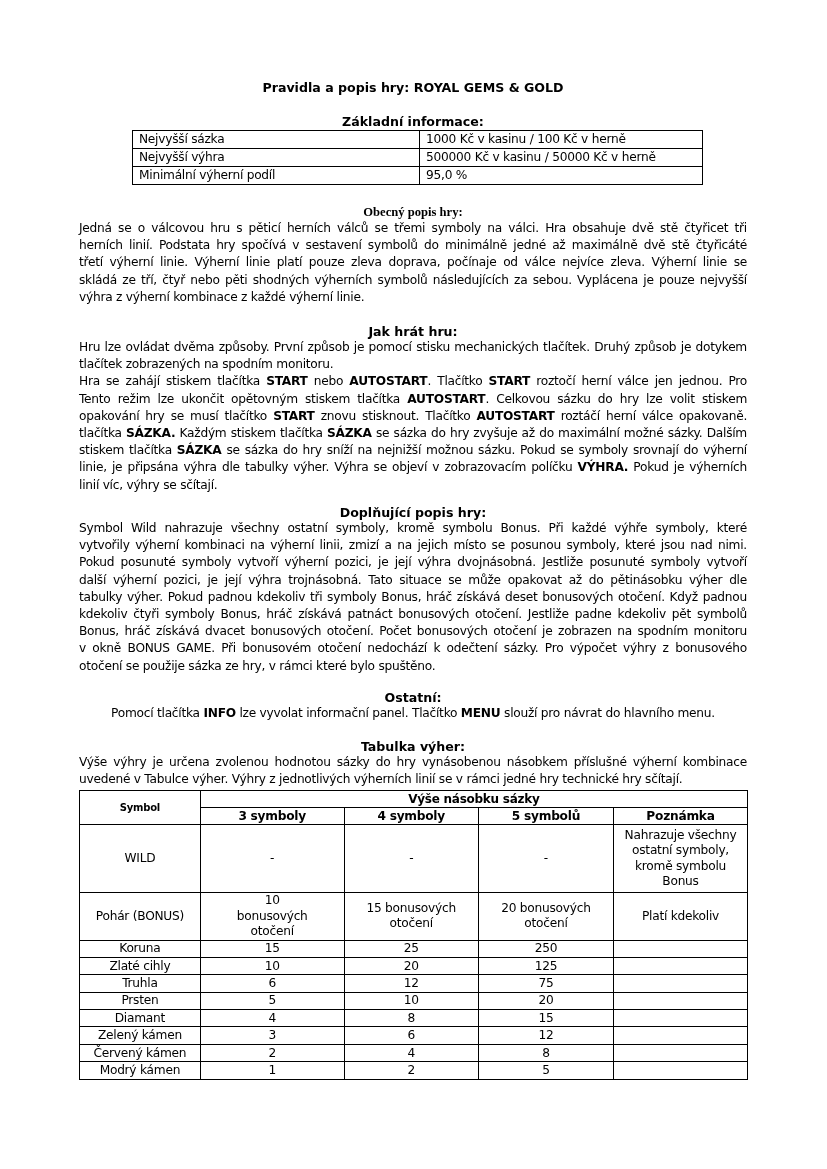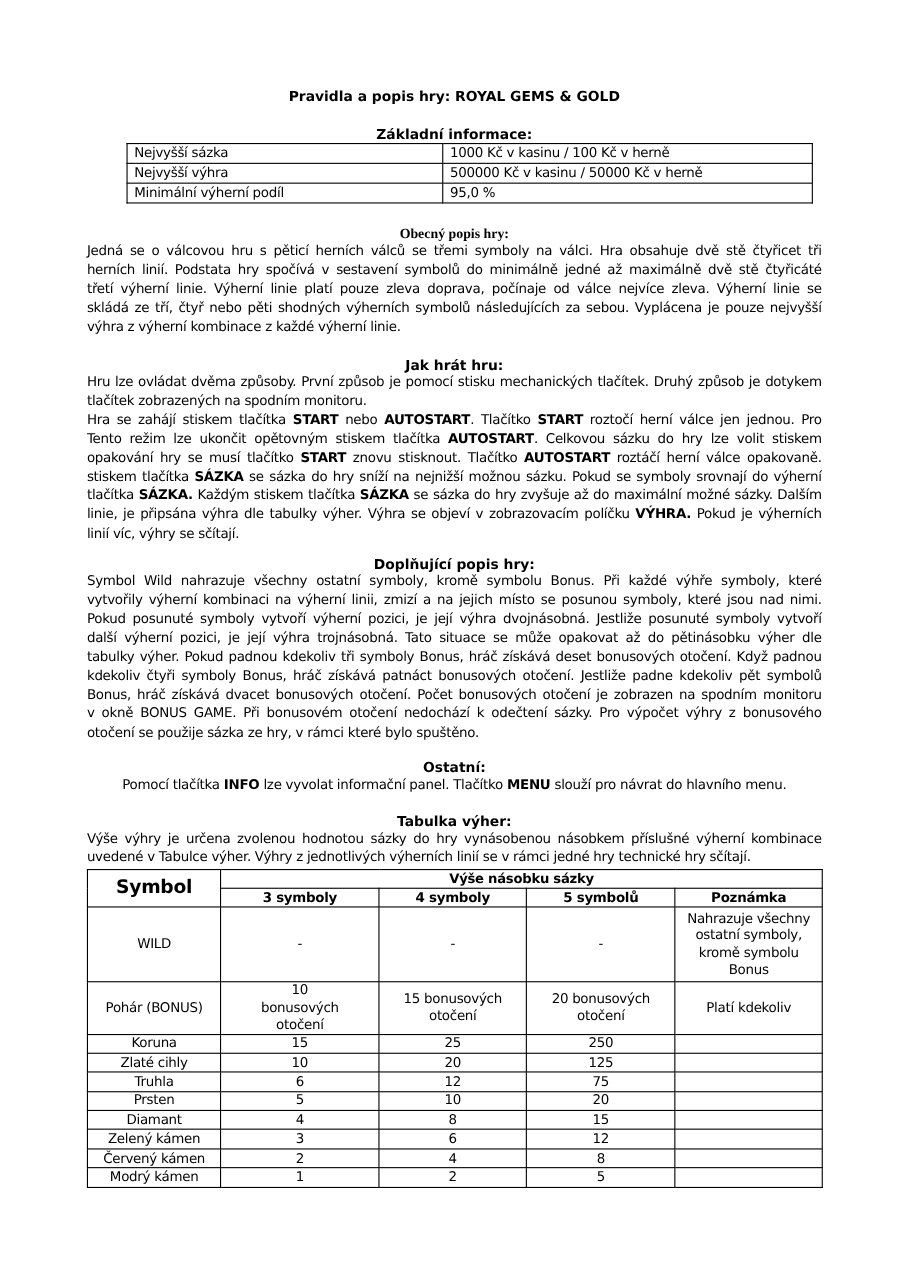--- a/index.html
+++ b/index.html
@@ -24,21 +24,21 @@
   .pay tr.simple td { height: 16.4px; line-height: 15px; }
 </style>
 </head>
 <body>
 
 <div class="page">
 
   <div class="abs h title">Pravidla a popis hry: ROYAL GEMS &amp; GOLD</div>
 
   <div class="abs h" style="top:114px;">Základní informace:</div>
-  <table class="info" style="left:115px; top:130px; width:624px;">
+  <table class="info" style="left:132px; top:130px; width:571px;">
     <tbody>
         <tr>
       <td style="width:274px;">Nejvyšší sázka</td>
       <td>1000 Kč v kasinu / 100 Kč v herně</td>
     </tr>
     <tr>
       <td>Nejvyšší výhra</td>
       <td>500000 Kč v kasinu / 50000 Kč v herně</td>
     </tr>
     <tr>
@@ -57,22 +57,22 @@
     <span class="line last">výhra z výherní kombinace z každé výherní linie.</span>
   </div>
 
   <div class="abs h" style="top:324px;">Jak hrát hru:</div>
   <div class="abs txt" style="top:339px;">
     <span class="line">Hru lze ovládat dvěma způsoby. První způsob je pomocí stisku mechanických tlačítek. Druhý způsob je dotykem</span>
     <span class="line last">tlačítek zobrazených na spodním monitoru.</span>
     <span class="line"><span>Hra se zahájí stiskem tlačítka </span><b>START</b><span> nebo </span><b>AUTOSTART</b><span>. Tlačítko </span><b>START</b><span> roztočí herní válce jen jednou. Pro</span></span>
     <span class="line"><span>Tento režim lze ukončit opětovným stiskem tlačítka </span><b>AUTOSTART</b><span>. Celkovou sázku do hry lze volit stiskem</span></span>
     <span class="line"><span>opakování hry se musí tlačítko </span><b>START</b><span> znovu stisknout. Tlačítko </span><b>AUTOSTART</b><span> roztáčí herní válce opakovaně.</span></span>
+    <span class="line"><span>tlačítka </span><b>SÁZKA.</b><span> Každým stiskem tlačítka </span><b>SÁZKA</b><span> se sázka do hry zvyšuje až do maximální možné sázky. Dalším</span></span>
     <span class="line"><span>stiskem tlačítka </span><b>SÁZKA</b><span> se sázka do hry sníží na nejnižší možnou sázku. Pokud se symboly srovnají do výherní</span></span>
-    <span class="line"><span>tlačítka </span><b>SÁZKA.</b><span> Každým stiskem tlačítka </span><b>SÁZKA</b><span> se sázka do hry zvyšuje až do maximální možné sázky. Dalším</span></span>
     <span class="line"><span>linie, je připsána výhra dle tabulky výher. Výhra se objeví v zobrazovacím políčku </span><b>VÝHRA.</b><span> Pokud je výherních</span></span>
     <span class="line last">linií víc, výhry se sčítají.</span>
   </div>
 
   <div class="abs h" style="top:505px;">Doplňující popis hry:</div>
   <div class="abs txt" style="top:520px;">
     <span class="line">Symbol Wild nahrazuje všechny ostatní symboly, kromě symbolu Bonus. Při každé výhře symboly, které</span>
     <span class="line">vytvořily výherní kombinaci na výherní linii, zmizí a na jejich místo se posunou symboly, které jsou nad nimi.</span>
     <span class="line">Pokud posunuté symboly vytvoří výherní pozici, je její výhra dvojnásobná. Jestliže posunuté symboly vytvoří</span>
     <span class="line">další výherní pozici, je její výhra trojnásobná. Tato situace se může opakovat až do pětinásobku výher dle</span>
@@ -97,21 +97,21 @@
   <table class="pay">
     <colgroup>
       <col style="width:123px;">
         <col style="width:139px;">
         <col style="width:135px;">
         <col style="width:136px;">
         <col style="width:136px;">
     </colgroup>
     <tbody>
         <tr style="height:17px;">
-      <th rowspan="2" style="font-size:17px;">Symbol</th>
+      <th rowspan="2" style="font-size:10px;">Symbol</th>
       <th colspan="4" style="font-size:12px;text-align:center;">Výše násobku sázky</th>
     </tr>
     <tr style="height:17px;">
       <th>3 symboly</th>
       <th>4 symboly</th>
       <th>5 symbolů</th>
       <th>Poznámka</th>
     </tr>
     <tr style="height:68px;">
       <td>WILD</td>

